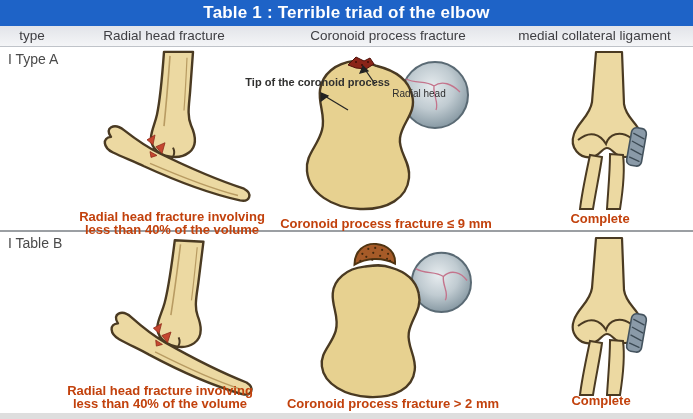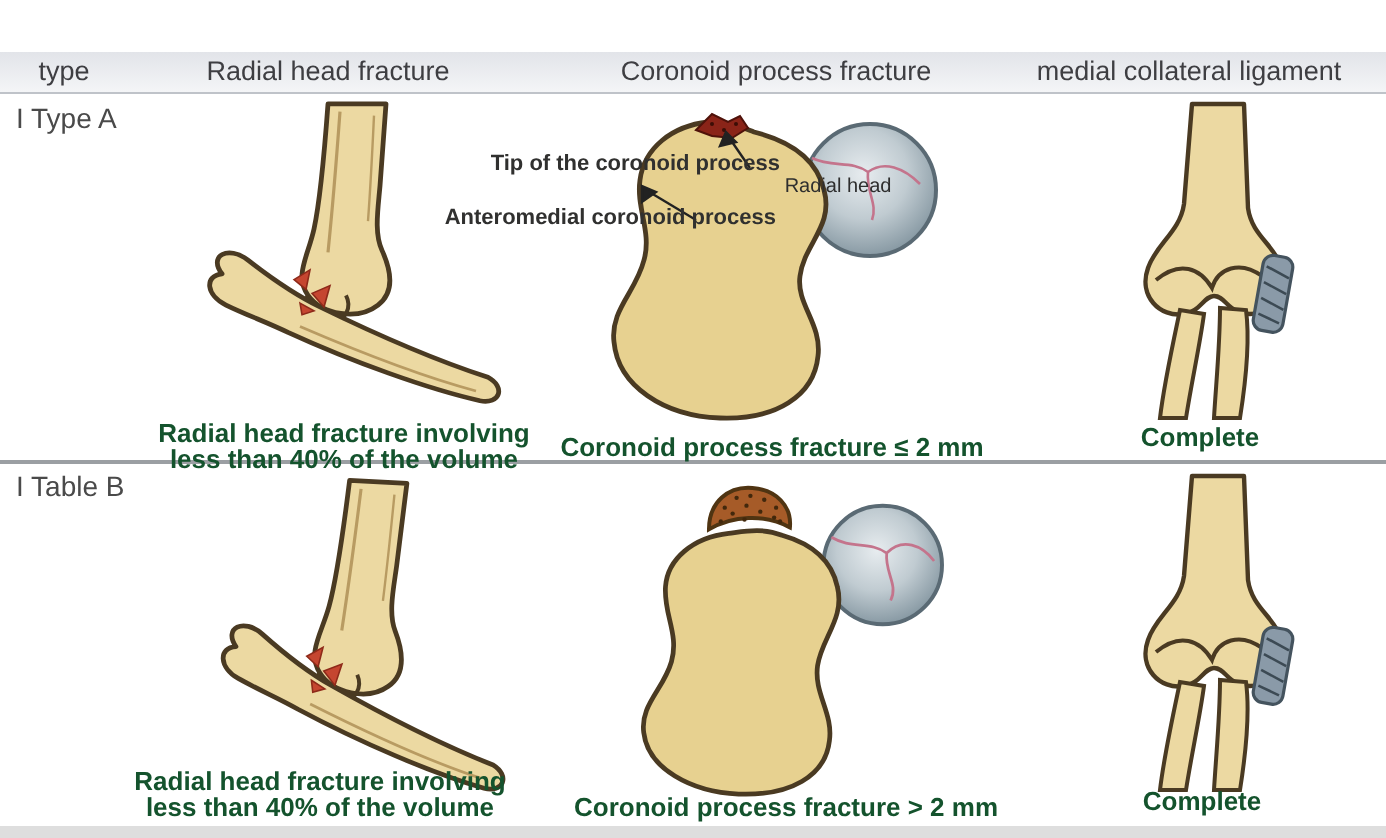--- a/index.html
+++ b/index.html
@@ -11,32 +11,33 @@
               background:linear-gradient(#e2e4e9,#f4f5f7);border-bottom:1px solid #bfc3c9;}
   .col-header span{position:absolute;top:0;height:20px;line-height:20px;font-size:13.5px;color:#3e3e42;text-align:center;}
   .h-type{left:4px;width:56px;}
   .h-rhf{left:60px;width:208px;}
   .h-cpf{left:286px;width:204px;}
   .h-mcl{left:498px;width:193px;}
   .row{position:absolute;left:0;width:693px;z-index:2;}
   .rowA{top:46px;height:207px;padding-left:36px;}
   .rowB{top:233px;height:181px;}
   .type-label{position:absolute;font-size:14px;color:#4a4a4a;}
-  .caption{position:absolute;font-size:13px;font-weight:bold;color:#14532d;text-align:center;line-height:1.0;}
+  .caption{position:absolute;font-size:13px;font-weight:bold;color:#c2410c;text-align:center;line-height:1.0;}
   .annot{position:absolute;font-size:11px;font-weight:bold;color:#30302f;text-align:right;white-space:nowrap;}
   .sphere-label{position:absolute;font-size:10px;color:#2e2e2e;text-align:center;}
   .divider{position:absolute;left:0;top:230px;width:693px;height:2px;background:#9b9fa3;z-index:1;}
   .bottom-strip{position:absolute;left:0;top:413px;width:693px;height:6px;background:#dedede;}
   svg{position:absolute;overflow:visible;}
 </style>
 </head>
 <body>
 
 <div class="frame">
 
+  <div class="title-bar">Table 1 : Terrible triad of the elbow</div>
 
   <div class="col-header">
     <span class="h-type">type</span>
     <span class="h-rhf">Radial head fracture</span>
     <span class="h-cpf">Coronoid process fracture</span>
     <span class="h-mcl">medial collateral ligament</span>
   </div>
 
   <div class="row rowA">
     <div class="type-label" style="left:8px;top:5px;">I Type A</div>
@@ -77,39 +78,38 @@
     <svg style="left:300px;top:14px;" width="90" height="90" viewBox="0 0 90 90">
       <g stroke="#222" stroke-width="1.2" fill="#222">
         <line x1="75" y1="24" x2="64" y2="8"></line>
           <polygon points="63,6 60,13 68,11"></polygon>
         <line x1="48" y1="50" x2="23" y2="35"></line>
           <polygon points="21,33 21,41 28,36"></polygon>
       </g>
     </svg>
 
     <div class="annot" style="left:242px;top:30px;width:148px;">Tip of the coronoid process</div>
-    <div class="annot" style="left:220px;top:57px;width:168px;">Anteromedial coronoid process</div>
     <div class="sphere-label" style="left:386px;top:42px;width:66px;">Radial head</div>
 
     <svg style="left:552px;top:6px;" width="108" height="158" viewBox="0 0 108 158">
       <path d="M44,0 L40,50 C38,64 26,70 22,82 C17,96 28,107 40,105 C48,104 50,96 55,96 C61,96 62,105 73,105 C85,105 93,95 89,82 C85,70 74,66 72,52 L70,0 Z" fill="#ecd9a2" stroke="#4a3a22" stroke-width="2.2" stroke-linejoin="round"></path>
       <path d="M26,88 C38,78 48,82 54,92 C57,82 68,78 79,86" fill="none" stroke="#4a3a22" stroke-width="2"></path>
       <path d="M38,103 C34,122 30,140 28,157 L41,157 C44,138 48,120 50,105 Z" fill="#ecd9a2" stroke="#4a3a22" stroke-width="2"></path>
       <path d="M58,102 C58,120 56,140 55,157 L68,157 C71,138 73,118 71,103 Z" fill="#ecd9a2" stroke="#4a3a22" stroke-width="2"></path>
       <g transform="rotate(10 85 95)">
         <rect x="77" y="76" width="15" height="38" rx="5" fill="#8a9aa8" stroke="#44535e" stroke-width="1.6"></rect>
         <path d="M79,82 L91,86 M79,90 L91,94 M79,98 L91,102 M79,106 L90,109" stroke="#3c4a54" stroke-width="1.3"></path>
       </g>
     </svg>
 
     <div class="caption" style="left:58px;top:164px;width:228px;">
       <div>Radial head fracture involving</div>
       <div>less than 40% of the volume</div>
     </div>
-    <div class="caption" style="left:275px;top:171px;width:222px;">Coronoid process fracture ≤ 2 mm</div>
+    <div class="caption" style="left:275px;top:171px;width:222px;">Coronoid process fracture ≤ 9 mm</div>
     <div class="caption" style="left:540px;top:166px;width:120px;">Complete</div>
   </div>
 
   <div class="divider"></div>
 
   <div class="row rowB">
     <div class="type-label" style="left:8px;top:2px;">I Table B</div>
 
     <svg style="left:98px;top:6px;" width="178" height="168" viewBox="0 0 180 170" preserveAspectRatio="none">
       <g transform="rotate(3 90 110)">

